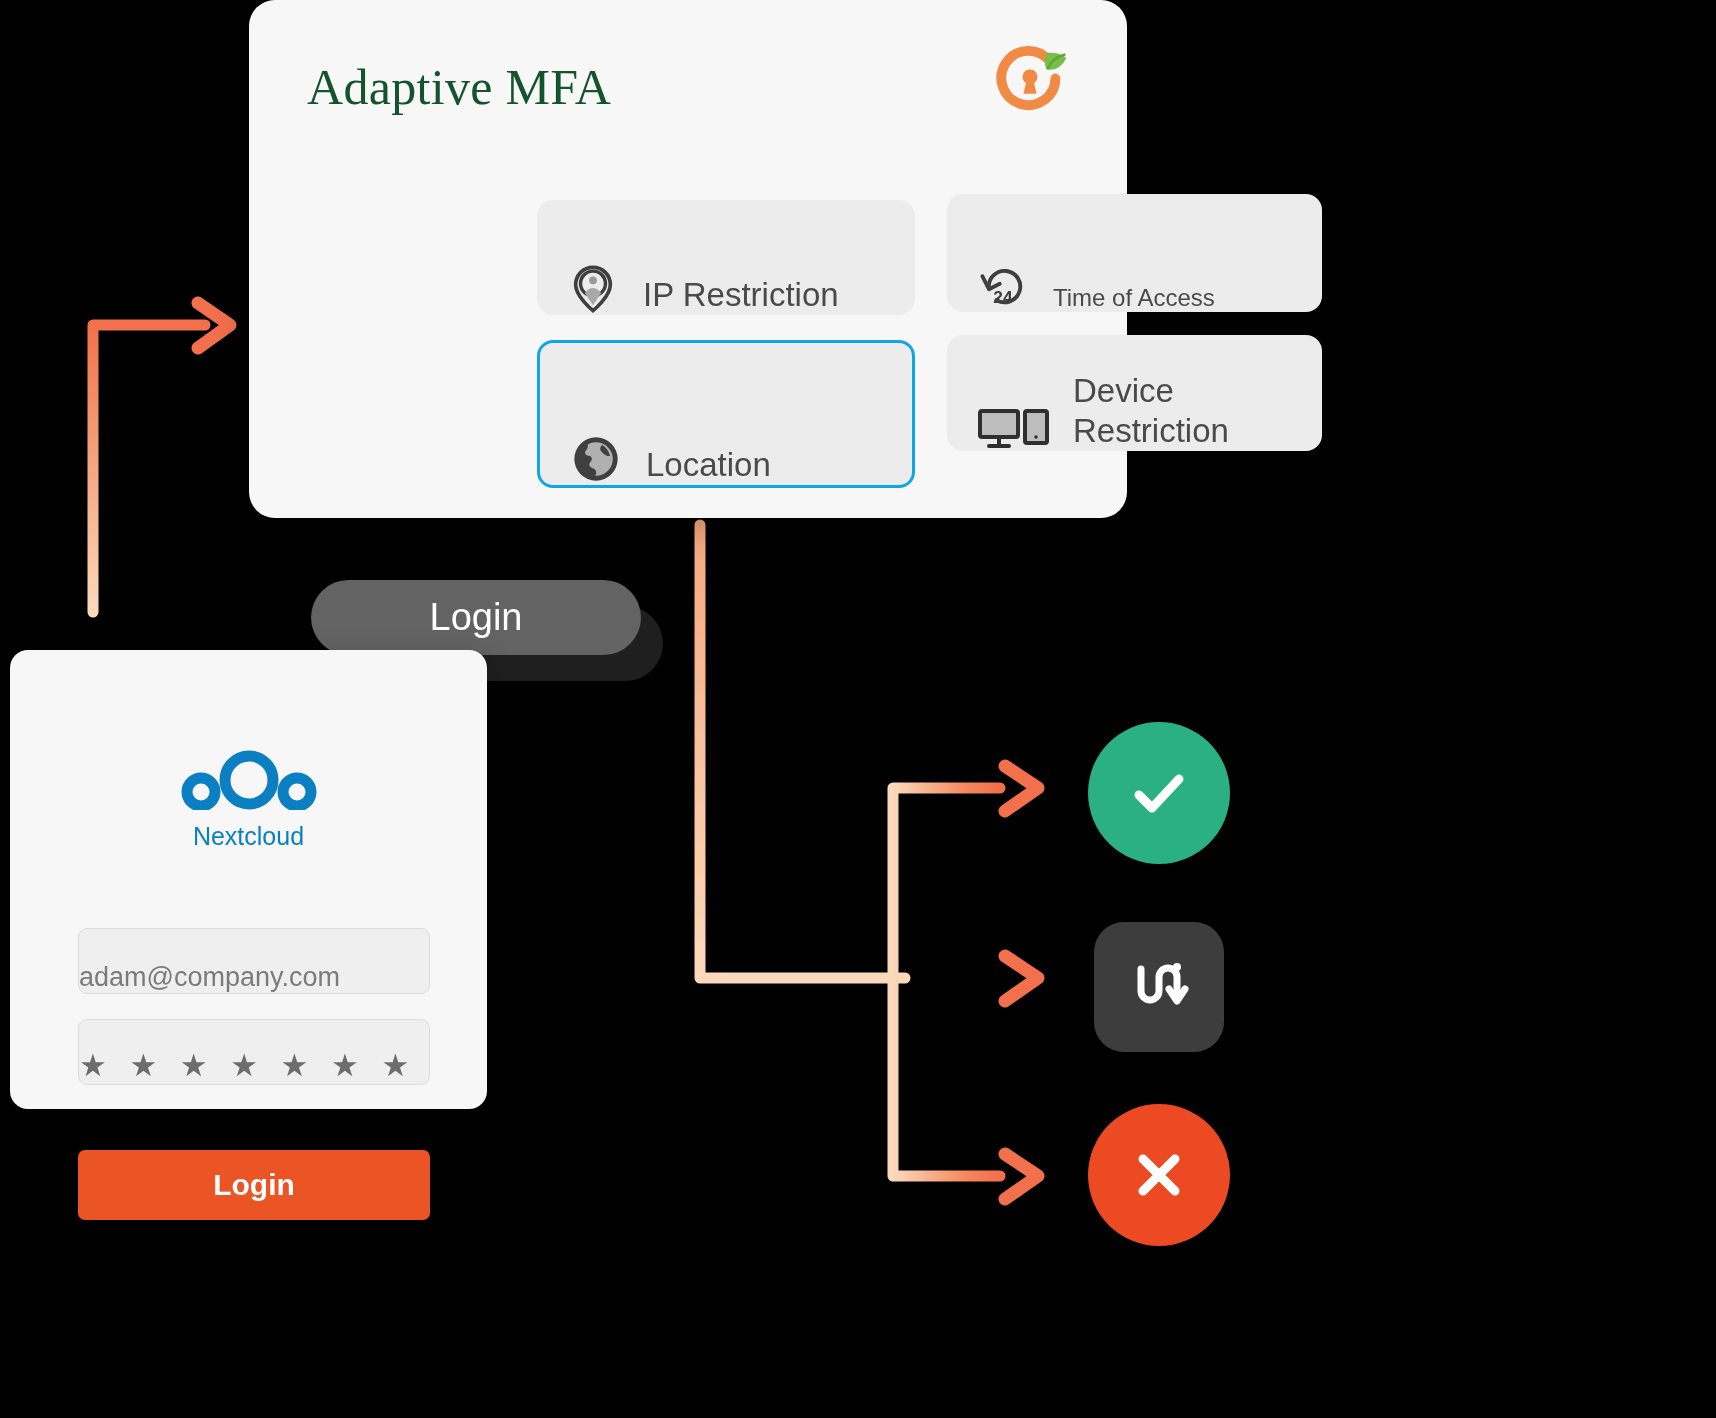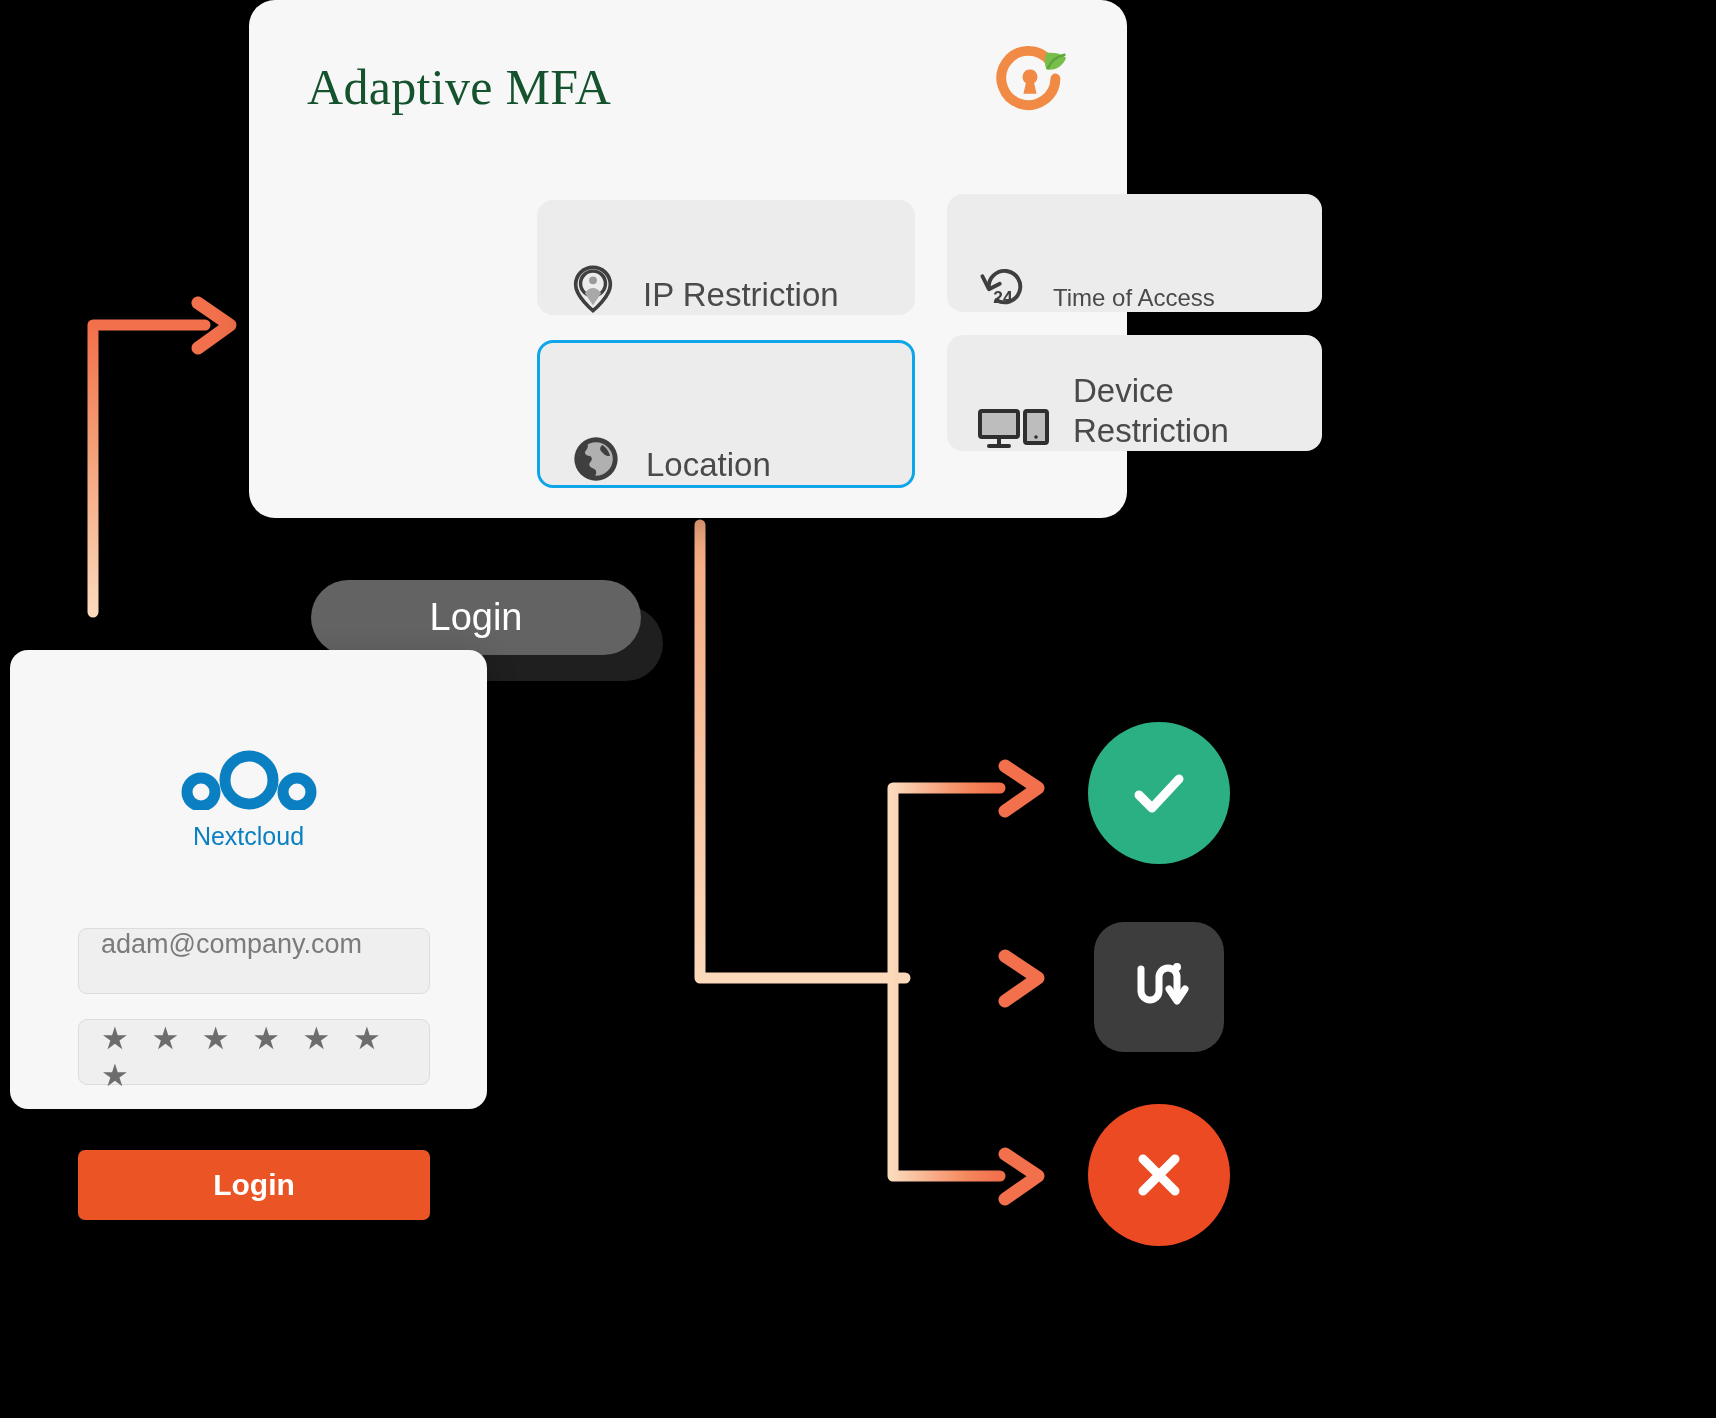--- a/index.html
+++ b/index.html
@@ -37,22 +37,22 @@
   .tooltip span{color:#fff;font-size:38px;}
 
   
   .login-card{position:absolute;left:10px;top:602px;width:477px;height:459px;
               background:#f7f7f7;border-radius:18px;box-shadow:0 10px 30px rgba(0,0,0,.25);margin-top:48px;}
   .nc-logo{position:absolute;left:50%;top:100px;transform:translateX(-50%);
            width:136px;height:60px;}
   .nc-word{position:absolute;left:0;right:0;top:172px;text-align:center;
            color:#0a7fc2;font-size:25px;}
   .field{position:absolute;left:68px;width:352px;height:66px;background:#efefef;
-         border:1px solid #dcdcdc;border-radius:9px;display:flex;align-items:flex-start;
-         box-sizing:border-box;padding-left:22px;}
+         border:1px solid #dcdcdc;border-radius:9px;display:flex;align-items:flex-end;
+         box-sizing:border-box;}
   .field.email{top:278px;}
   .field.pass{top:369px;}
   .field-text{font-size:27px;color:#7b7b7b;}
   .field.pass .field-text{font-size:31px;color:#6d6d6d;letter-spacing:7px;}
   .login-btn{position:absolute;left:68px;top:500px;width:352px;height:70px;
              background:#eb5424;border-radius:7px;color:#fff;font-size:30px;font-weight:bold;
              display:flex;align-items:center;justify-content:center;border:none;
              font-family:"Liberation Sans",sans-serif;cursor:pointer;}
 
   

